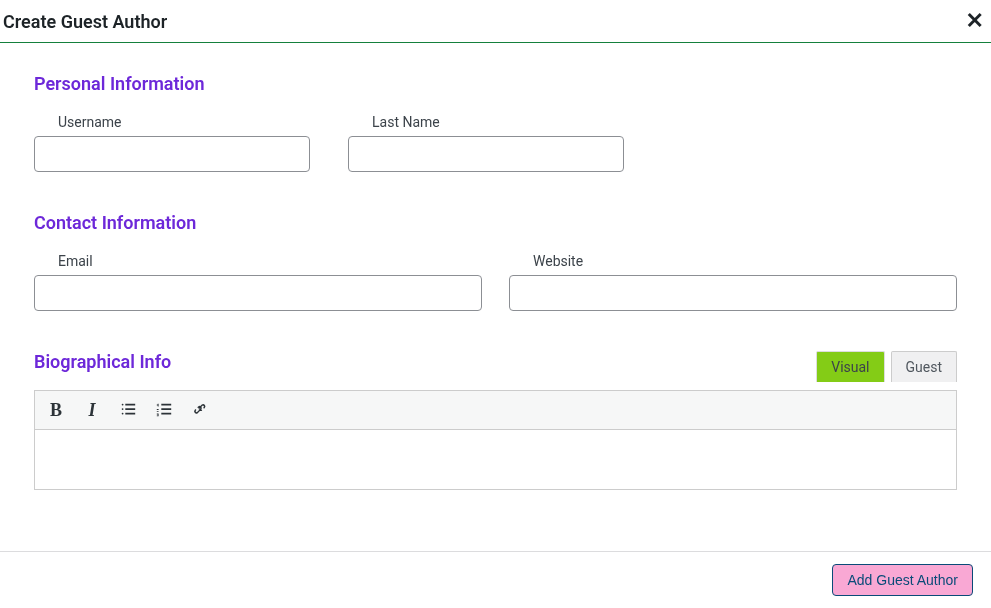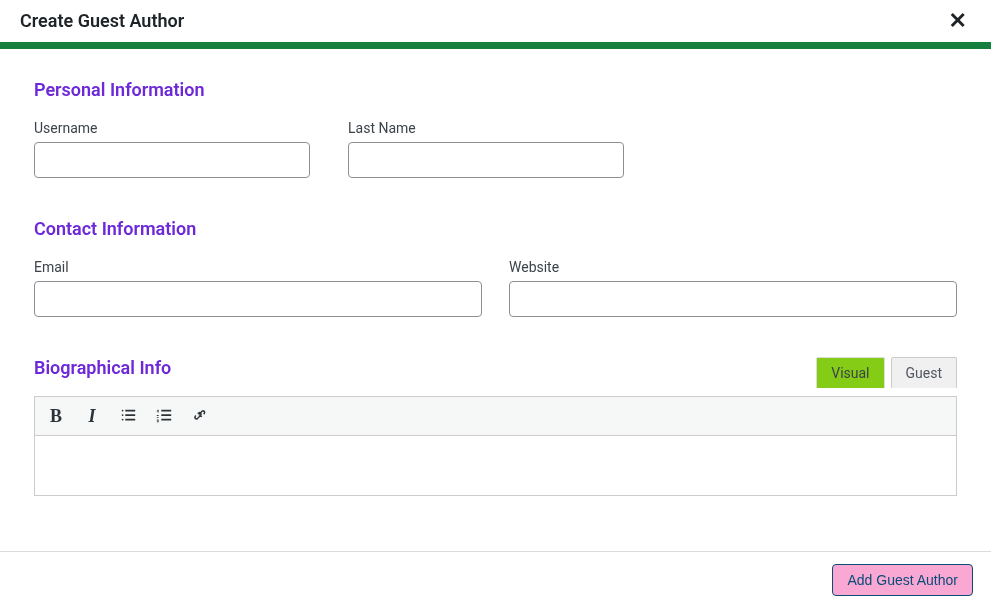--- a/index.html
+++ b/index.html
@@ -14,23 +14,23 @@
       background: #fff;
       width: 991px;
       height: 608px;
       overflow: hidden;
       display: flex;
       flex-direction: column;
     }
     .modal-header {
       display: flex;
       justify-content: space-between;
-      align-items: flex-start;
-      padding: 10px 20px;
-      border-bottom: 7px solid #15803d;
+      align-items: flex-end;
+      padding: 10px 3px;
+      border-bottom: 1px solid #15803d;
     }
     .modal-title {
       font-size: 18px;
       font-weight: 600;
       color: #1d2327;
     }
     .close-btn {
       font-size: 22px;
       font-weight: bold;
       color: #1d2327;
@@ -71,20 +71,21 @@
     .form-group.third {
       width: 276px;
     }
     .form-group.half {
       flex: 1;
     }
     .form-label {
       font-size: 14px;
       color: #3c434a;
       margin-bottom: 6px;
+      margin-left: 24px;
     }
     .form-input {
       height: 36px;
       padding: 0 8px;
       font-size: 14px;
       border: 1px solid #8c8f94;
       border-radius: 4px;
       background: #fff;
       color: #2c3338;
       box-shadow: 0 0 0 transparent;

